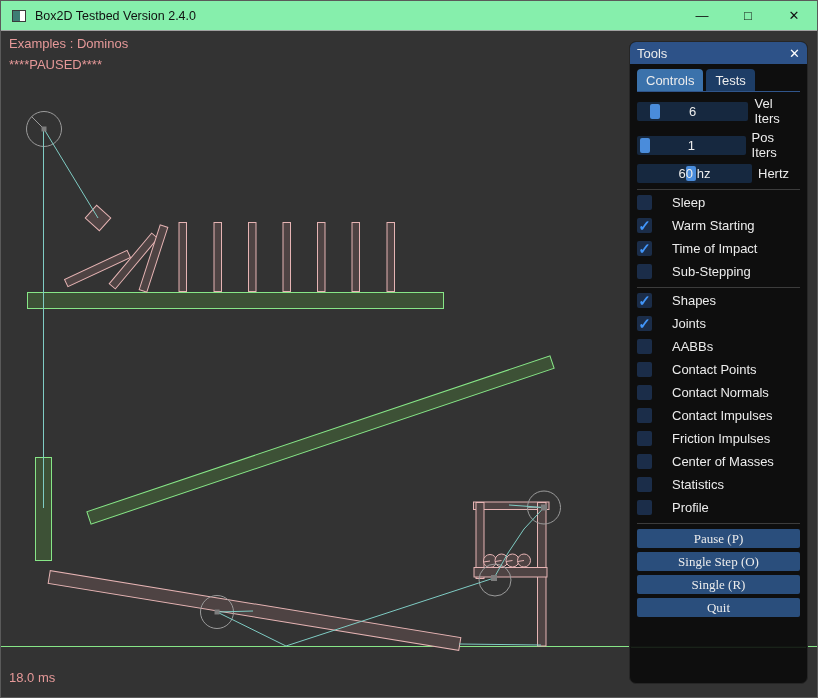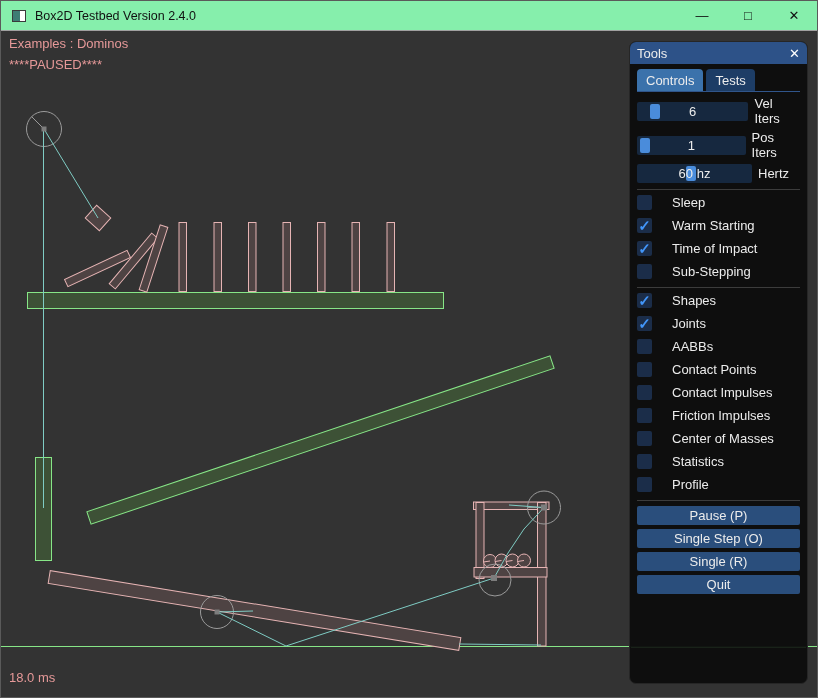--- a/index.html
+++ b/index.html
@@ -67,21 +67,21 @@
   .separator{border-top:1px solid var(--sep);margin:6px 0 5px 0;}
   .cb-row{display:flex;align-items:center;height:15px;margin-bottom:8px;}
   .cb-box{position:relative;width:15px;height:15px;background:#1b2d49;border-radius:2px;
     display:flex;align-items:center;justify-content:center;}
   .cb-mark{display:none;color:var(--check-blue);font-size:15px;font-weight:900;
     line-height:15px;margin-top:-1px;}
   .cb-box.checked .cb-mark{display:block;}
   .cb-label{margin-left:20px;}
   .panel-btn{display:block;width:100%;height:19px;margin-bottom:4px;background:var(--btn-blue);
     border:none;border-radius:2px;color:var(--txt);font-size:13px;
-    font-family:Liberation Sans, sans-serif;}
+    font-family:Liberation Serif, serif;}
   .ground-hint{position:absolute;left:1px;right:1px;top:605px;height:1px;
     background:rgba(130,220,130,0.10);}
 </style>
 </head>
 <body>
 
 <div class="window">
 
   <div class="titlebar">
     <span class="app-icon"></span>
@@ -257,20 +257,24 @@
         <div class="cb-row">
           <span class="cb-box"></span>
           <span class="cb-label">AABBs</span>
         </div>
         <div class="cb-row">
           <span class="cb-box"></span>
           <span class="cb-label">Contact Points</span>
         </div>
         <div class="cb-row">
           <span class="cb-box"></span>
+          <span class="cb-label">Contact Normals</span>
+        </div>
+        <div class="cb-row">
+          <span class="cb-box"></span>
           <span class="cb-label">Contact Impulses</span>
         </div>
         <div class="cb-row">
           <span class="cb-box"></span>
           <span class="cb-label">Friction Impulses</span>
         </div>
         <div class="cb-row">
           <span class="cb-box"></span>
           <span class="cb-label">Center of Masses</span>
         </div>

